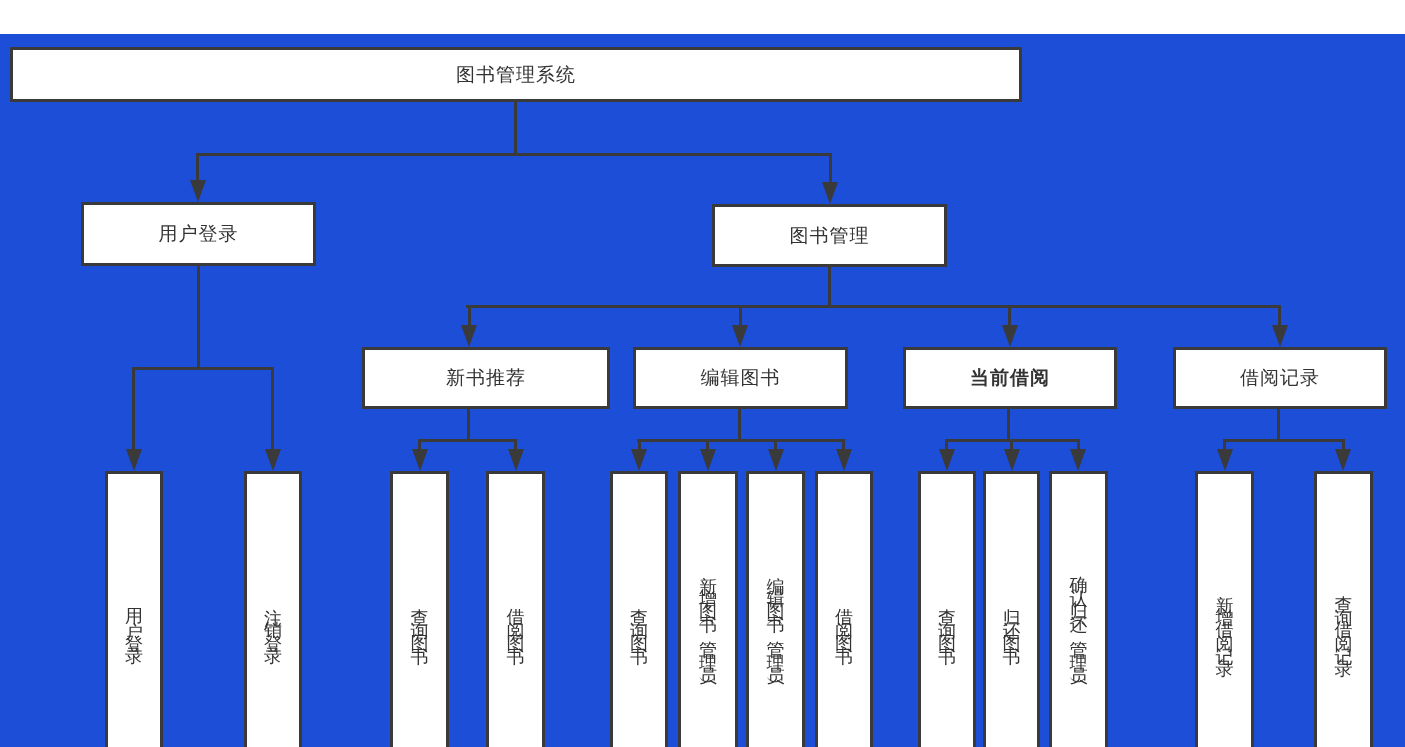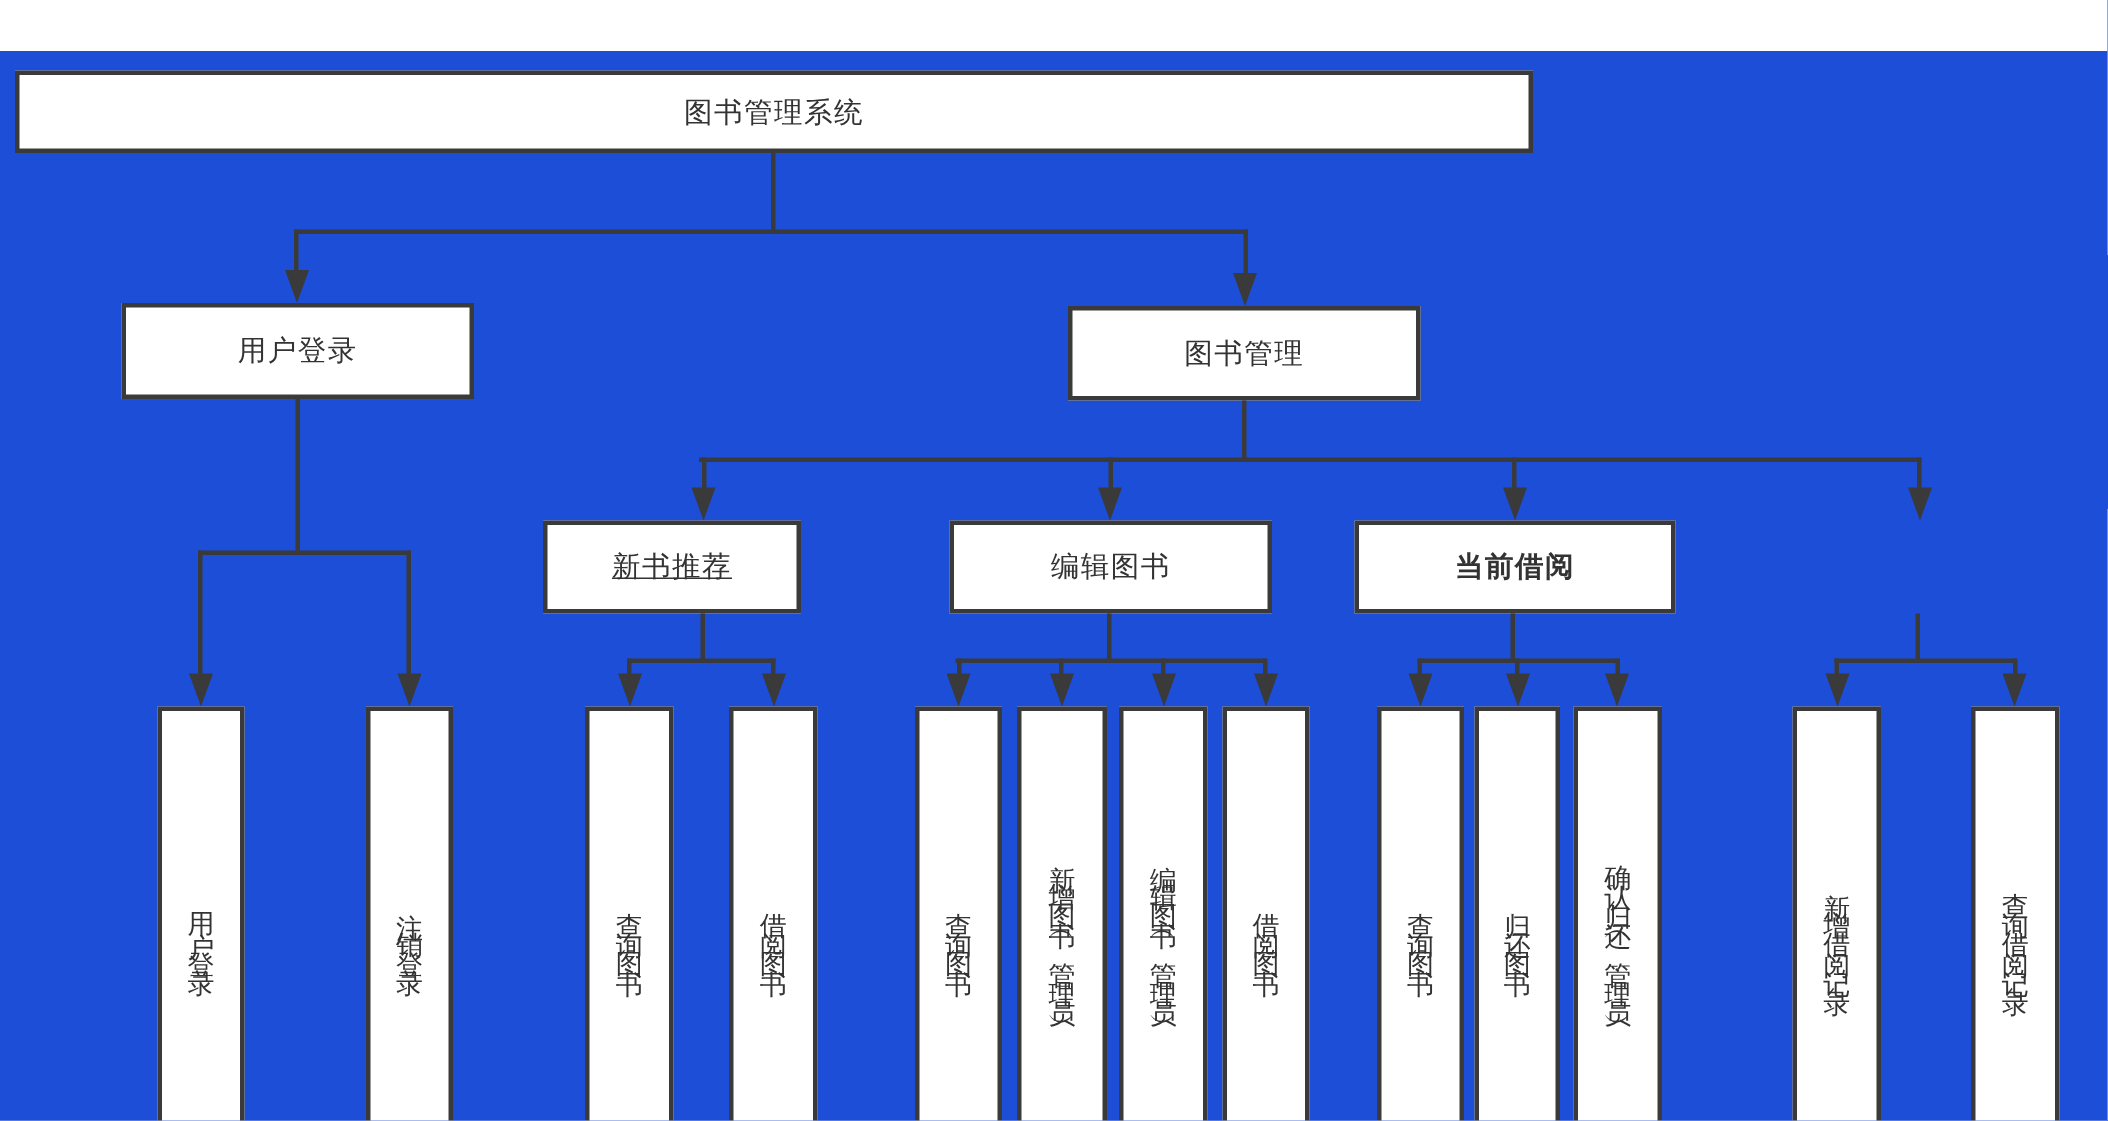--- a/index.html
+++ b/index.html
@@ -71,28 +71,31 @@
   <div class="hline" style="left:466px;top:271px;width:815px;"></div>
   <div class="vline" style="left:468px;top:271px;height:24px;"></div>
   <div class="arrow-head" style="left:461px;top:291px;"></div>
   <div class="vline" style="left:739px;top:271px;height:24px;"></div>
   <div class="arrow-head" style="left:732px;top:291px;"></div>
   <div class="vline" style="left:1008px;top:271px;height:24px;"></div>
   <div class="arrow-head" style="left:1002px;top:291px;"></div>
   <div class="vline" style="left:1278px;top:271px;height:24px;"></div>
   <div class="arrow-head" style="left:1272px;top:291px;"></div>
 
-  <div class="node" style="left:362px;top:313px;width:172px;height:62px;text-decoration:underline;">
+  <div class="node" style="left:362px;top:313px;width:248px;height:62px;">
     <span class="h-label">新书推荐</span>
   </div>
   <div class="node" style="left:633px;top:313px;width:215px;height:62px;">
     <span class="h-label">编辑图书</span>
   </div>
   <div class="node" style="left:903px;top:313px;width:214px;height:62px;font-weight:bold;">
     <span class="h-label">当前借阅</span>
+  </div>
+  <div class="node" style="left:1173px;top:313px;width:214px;height:62px;">
+    <span class="h-label">借阅记录</span>
   </div>
 
   <div class="vline" style="left:467px;top:375px;height:32px;"></div>
   <div class="hline" style="left:418px;top:405px;width:99px;"></div>
   <div class="vline" style="left:418px;top:405px;height:13px;"></div>
   <div class="arrow-head" style="left:412px;top:415px;"></div>
   <div class="vline" style="left:514px;top:405px;height:13px;"></div>
   <div class="arrow-head" style="left:508px;top:415px;"></div>
 
   <div class="vline" style="left:738px;top:375px;height:32px;"></div>

